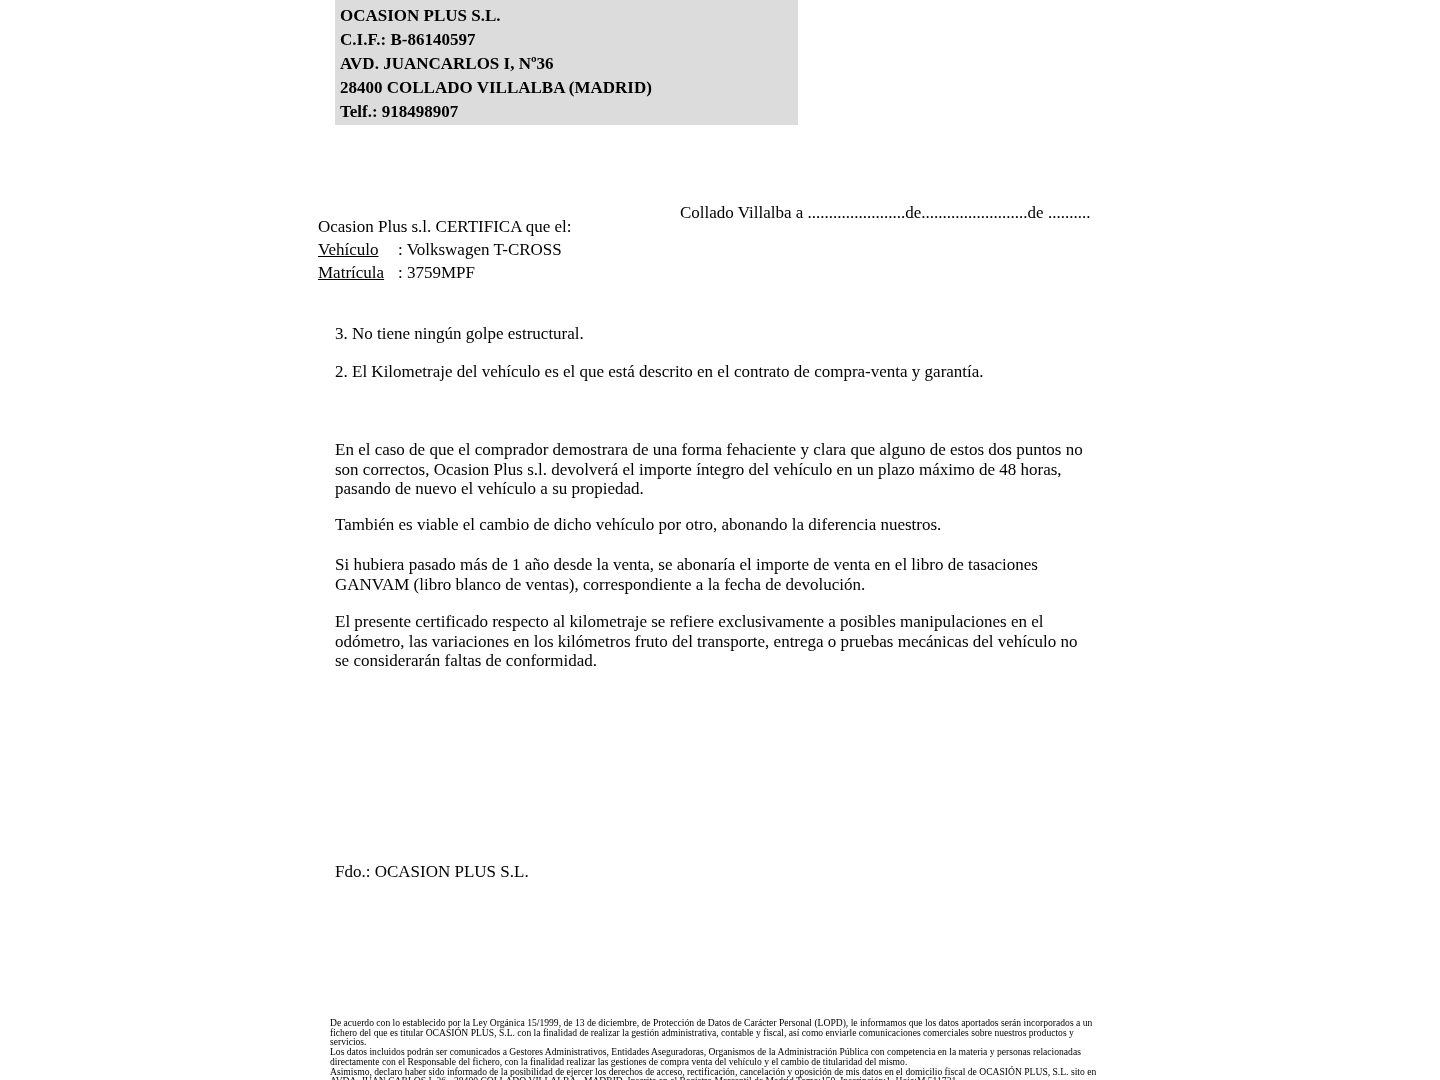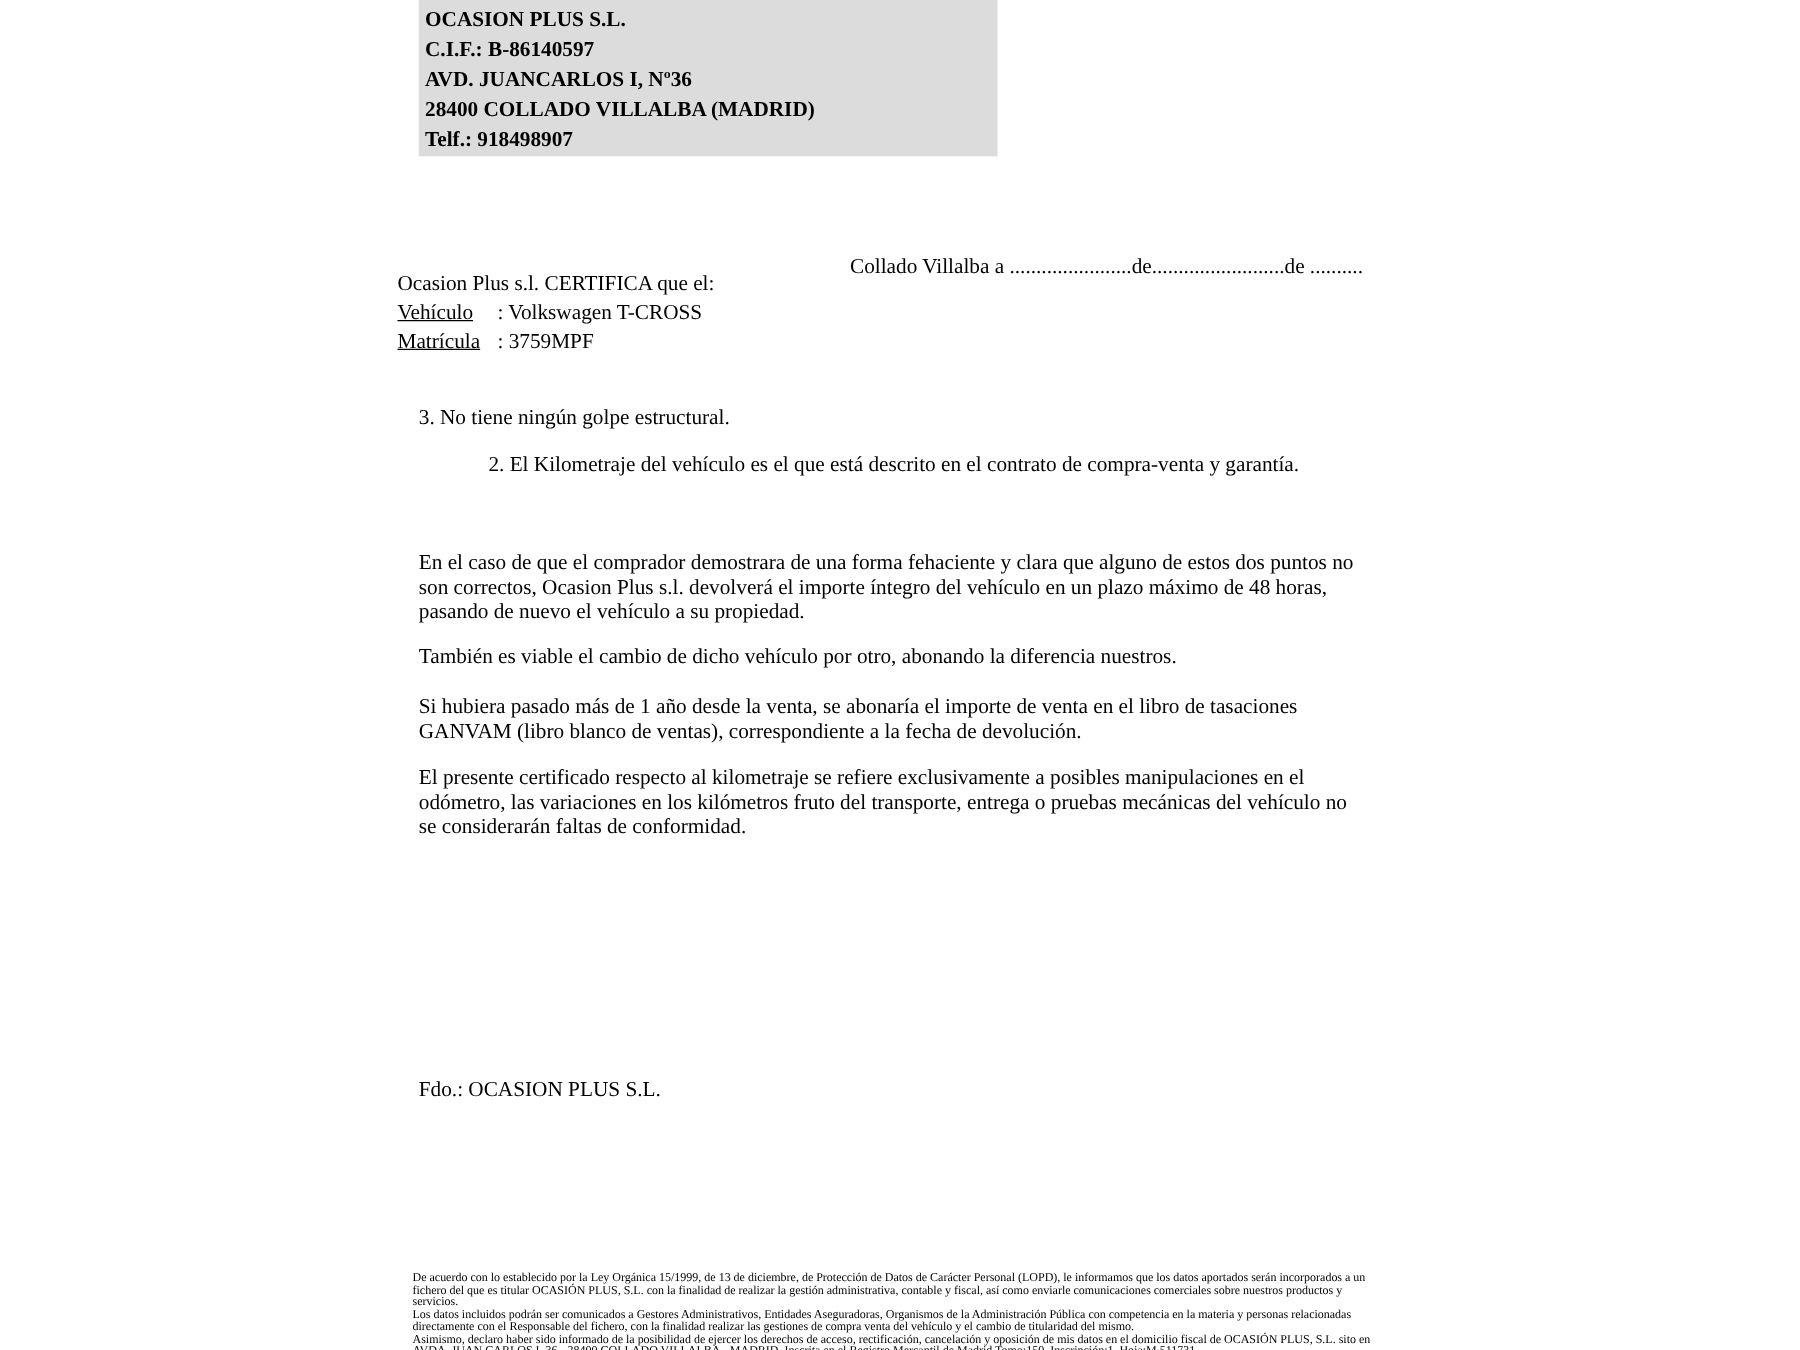--- a/index.html
+++ b/index.html
@@ -56,21 +56,21 @@
   }
 
   
   .point {
     position: absolute;
     left: 335px;
     font-size: 17px;
     width: 760px;
   }
   .point-1 { top: 324px; }
-  .point-2 { top: 362px; text-align: center; }
+  .point-2 { top: 362px; }
 
   
   .para {
     position: absolute;
     left: 335px;
     width: 760px;
     font-size: 17px;
     line-height: 19.5px;
     margin: 0;
   }

